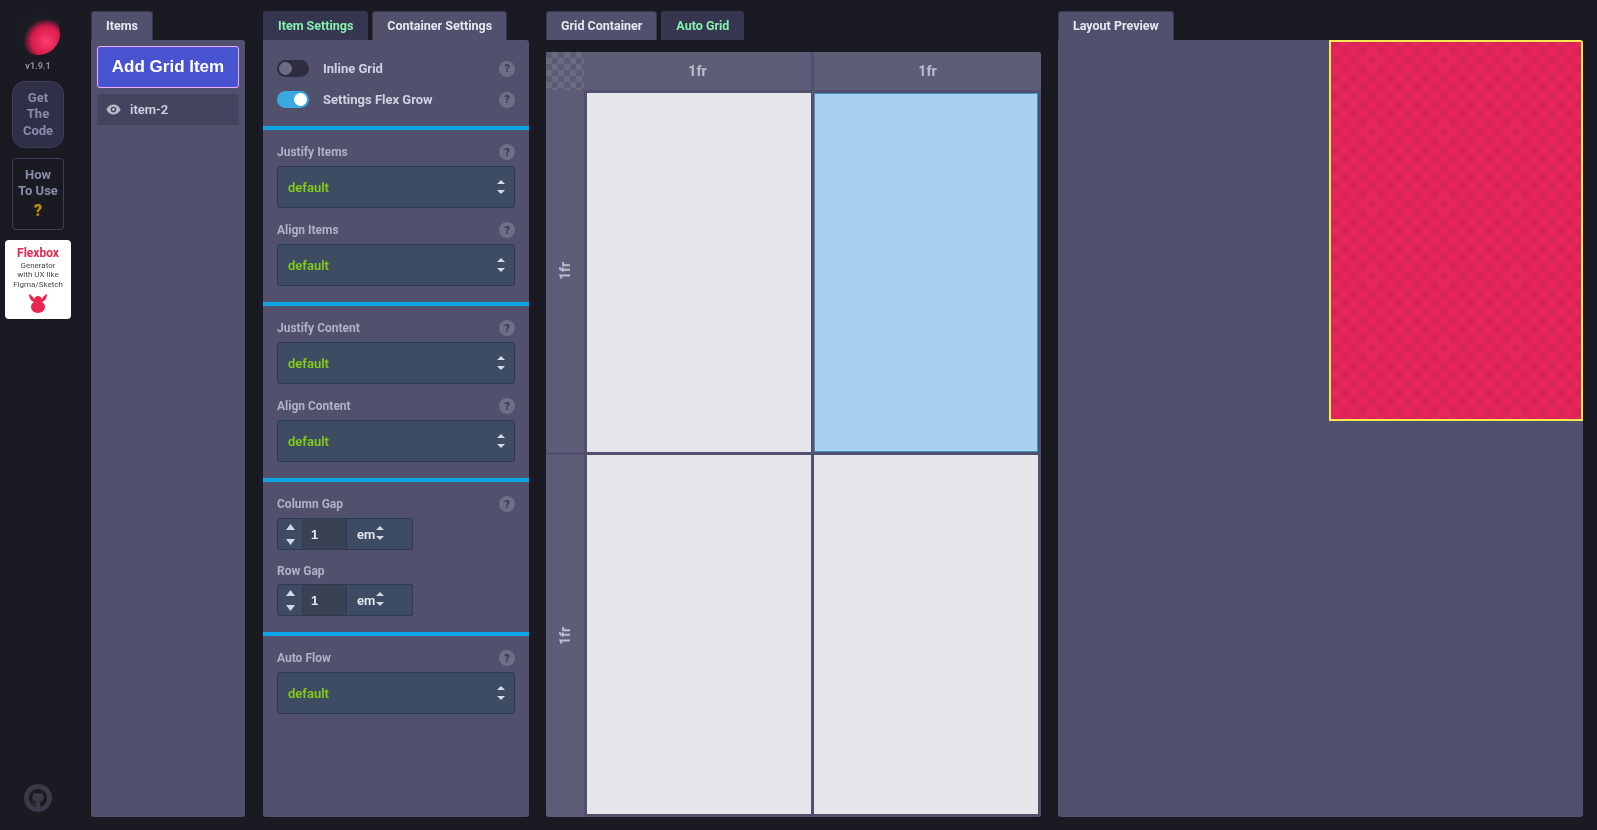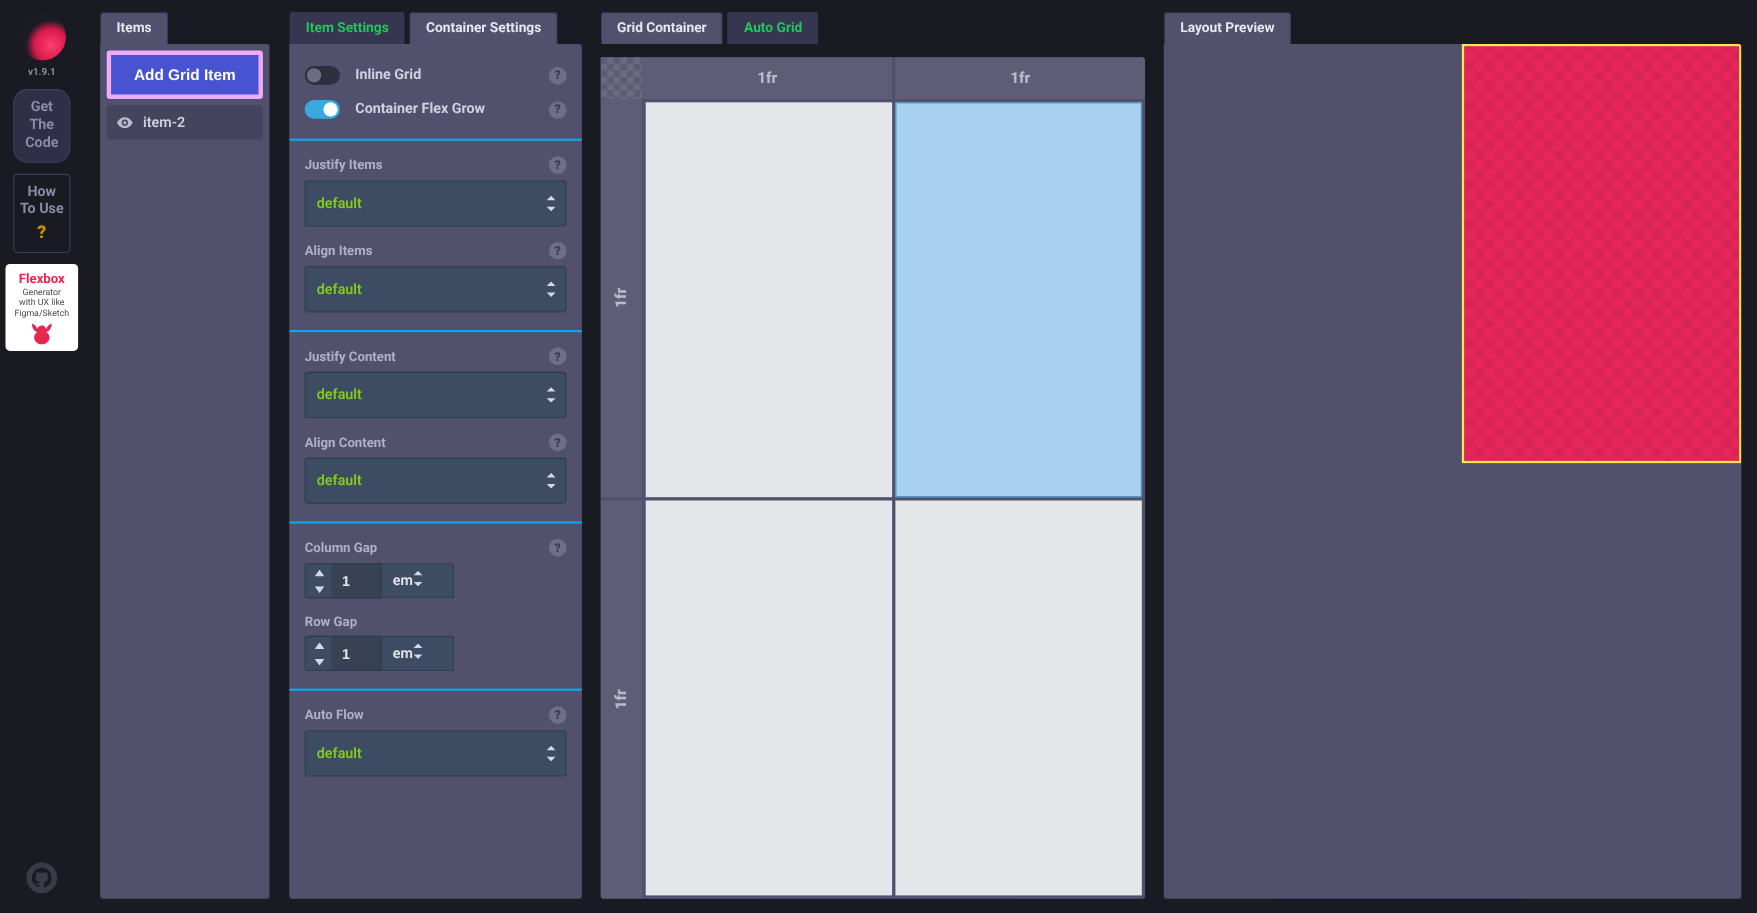--- a/index.html
+++ b/index.html
@@ -17,35 +17,35 @@
 .flexbox-card .t1 { color: #e8264f; font-weight:700; font-size:12px; }
 .flexbox-card .t2 { color: #4a4a4a; font-size:8px; line-height:1.15; margin-top:1px;}
 .flexbox-card .bull { width:24px; height:22px; margin:3px auto 0; }
 .rail-spacer { flex:1; }
 .gh { width:28px; height:28px; border-radius:50%; background:#3a3a48; margin-bottom:18px; display:flex; align-items:center; justify-content:center; cursor:pointer;}
 .gh svg { width:18px; height:18px; fill:#1a1a22; }
 
 
 .panel { display:flex; flex-direction:column; margin:11px 0 13px 0; }
 .tabs { display:flex; gap:0; }
-.tab { background:#363651; color:#22c55e; font-size:12.5px; font-weight:700; padding:6px 14px 7px; border-radius:3px 3px 0 0; margin-right:4px; cursor:pointer; border:1px solid #363651; border-bottom:none;}
+.tab { background:#363651; color:#86efac; font-size:12.5px; font-weight:700; padding:6px 14px 7px; border-radius:3px 3px 0 0; margin-right:4px; cursor:pointer; border:1px solid #363651; border-bottom:none;}
 .tab.active { background:#51516e; color:#e6e8f0; }
 .panel-body { background:#51516e; flex:1; border-radius:0 3px 3px 3px; overflow:auto; }
 
 
 .items-panel { width:169px;padding-left:15px; }
 .items-panel .panel-body { padding:6px; }
-.add-btn { width:100%; background:#4753d1; border:4px solid #f0abfc; color:#fff; font-weight:700; font-size:14px; padding:10px 0; border-radius:3px; cursor:pointer; }
+.add-btn { width:100%; background:#4753d1; border:1px solid #f0abfc; color:#fff; font-weight:700; font-size:17px; padding:10px 0; border-radius:3px; cursor:pointer; }
 .item-row { display:flex; align-items:center; gap:8px; background:#44445e; margin-top:6px; padding:7px 8px; border-radius:3px; color:#cfd2e0; font-size:13px; font-weight:600; cursor:pointer;}
 .item-row .eye { width:17px; height:17px; }
 
 
 .settings-panel { width:266px; margin-left:18px; }
 .settings-panel .panel-body { padding:0; }
-.sect { border-bottom:2px solid #0ea5e9; padding:14px 14px 16px; }
+.sect { border-bottom:4px solid #0ea5e9; padding:14px 14px 16px; }
 .sect:last-child { border-bottom:none; }
 .toggle-row { display:flex; align-items:center; margin:6px 0 14px; }
 .toggle-row:last-child{margin-bottom:2px;}
 .toggle { width:32px; height:17px; border-radius:10px; background:#2e2e40; position:relative; cursor:pointer; flex:0 0 auto;}
 .toggle .knob { position:absolute; width:13px; height:13px; border-radius:50%; background:#6c6c82; top:2px; left:2px; transition:left .1s;}
 .toggle.on { background:#3aa9e0; }
 .toggle.on .knob { left:17px; background:#fff; }
 .toggle-label { margin-left:14px; font-size:13px; font-weight:700; color:#cfd2e0; flex:1;}
 .help { width:16px; height:16px; border-radius:50%; background:#6e6e86; color:#3a3a52; font-size:11px; font-weight:900; display:flex; align-items:center; justify-content:center; cursor:pointer;}
 .field-label { display:flex; align-items:center; justify-content:space-between; font-size:12px; font-weight:700; color:#aeb2c4; margin-bottom:6px;}
@@ -155,21 +155,21 @@
           <div class="toggle">
               <div class="knob"></div>
             </div>
           <div class="toggle-label">Inline Grid</div>
           <div class="help">?</div>
         </div>
         <div class="toggle-row">
           <div class="toggle on">
               <div class="knob"></div>
             </div>
-          <div class="toggle-label">Container Flex Grow</div>
+          <div class="toggle-label">Settings Flex Grow</div>
           <div class="help">?</div>
         </div>
       </div>
 
       <div class="sect">
         <div class="field-block">
           <div class="field-label">
               <span>Justify Items</span>
               <div class="help">?</div>
             </div>

